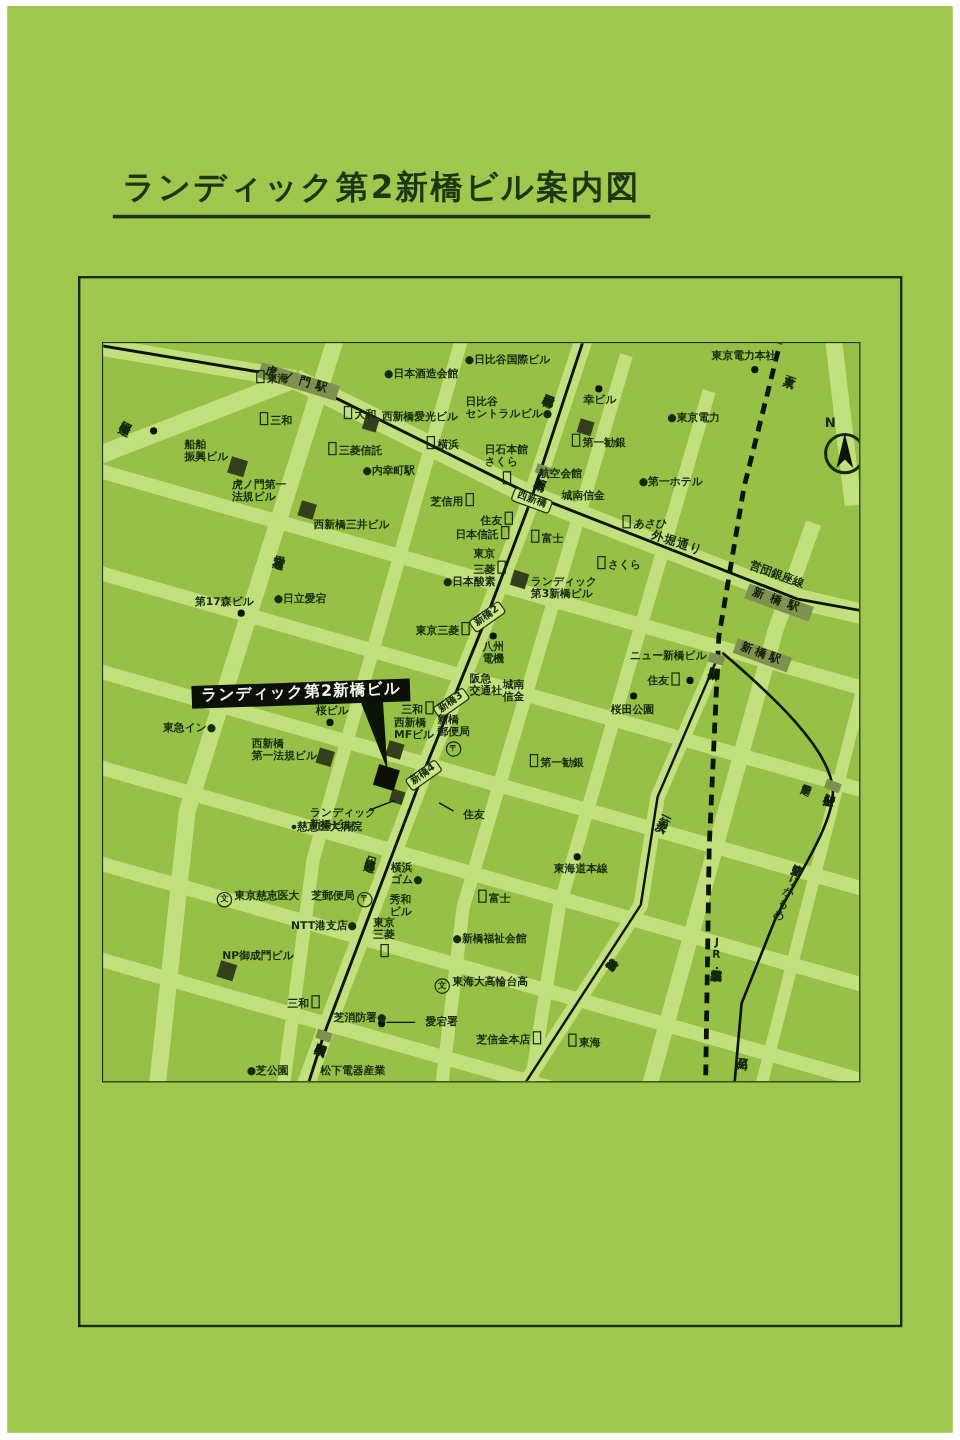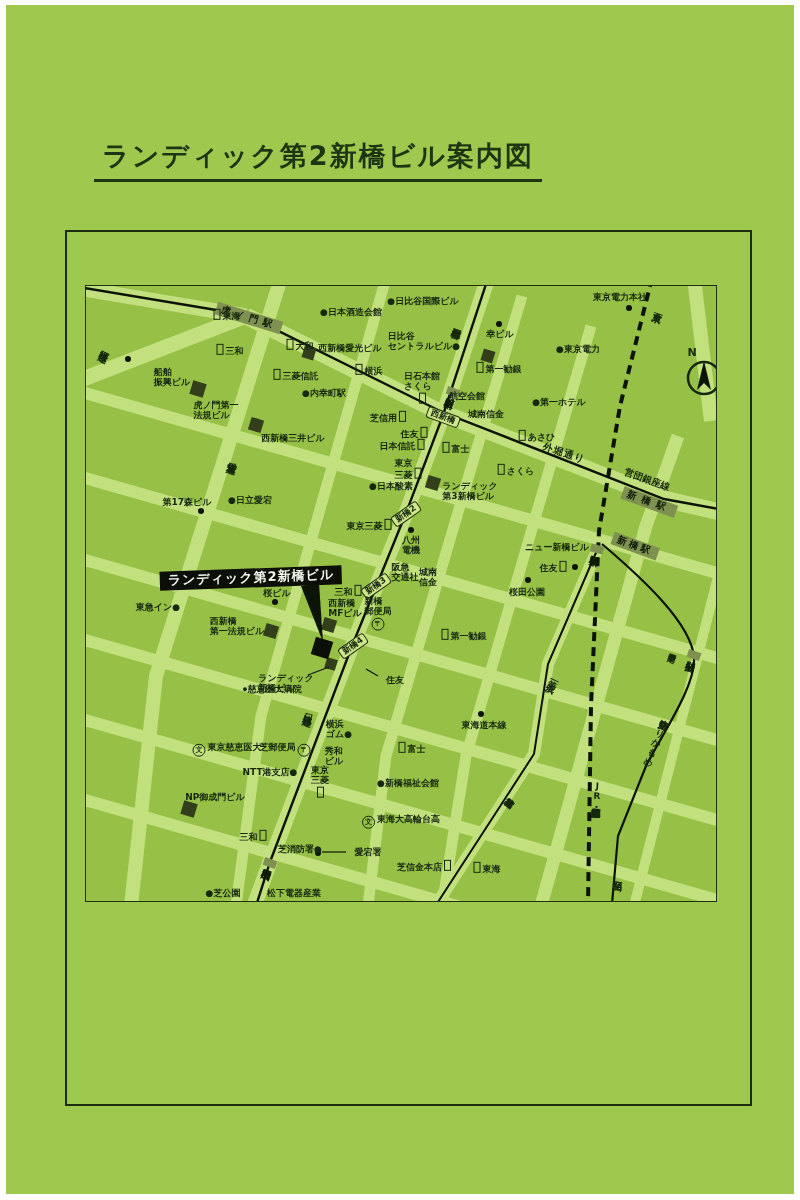--- a/index.html
+++ b/index.html
@@ -130,34 +130,34 @@
       <div class="lbl k-p left" style="left: 338px; top: 55px; --r: 0deg;"><span>日比谷
 セントラルビル●</span></div>
       <div class="lbl k-p" style="left: 282px; top: 84px; --r: 0deg;"><span class="ic ic-bank"></span><span>横浜</span></div>
       <div class="lbl k-p" style="left: 209px; top: 89px; --r: 0deg;"><span class="ic ic-bank"></span><span>三菱信託</span></div>
       <div class="lbl k-p left" style="left: 54px; top: 91px; margin-left: 32px; --r: 0deg;"><span>船舶
 振興ビル</span></div>
       <div class="lbl k-p" style="left: 238px; top: 107px; --r: 0deg;"><span>●内幸町駅</span></div>
       <div class="lbl k-p left" style="left: 130px; top: 124px; --r: 0deg;"><span>虎ノ門第一
 法規ビル</span></div>
       <div class="lbl k-p" style="left: 207px; top: 152px; --r: 0deg;"><span>西新橋三井ビル</span></div>
-      <div class="lbl k-p" style="left: 303px; top: 131px; font-family: Liberation Serif, serif; --r: 0deg;"><span>芝信用</span><span class="ic ic-bank"></span></div>
+      <div class="lbl k-p" style="left: 292px; top: 131px; font-family: Liberation Serif, serif; --r: 0deg;"><span>芝信用</span><span class="ic ic-bank"></span></div>
       <div class="lbl k-rn v" style="left: 374px; top: 36px; --r: 20deg;"><span>都営三田線</span></div>
       <div class="lbl k-st v" style="left: 367px; top: 106px; --r: 20deg;"><span>内幸町駅</span></div>
       <div class="lbl k-p" style="left: 414px; top: 48px; --r: 0deg;"><span>幸ビル</span></div>
       <div class="lbl k-p" style="left: 534px; top: 11px; --r: 0deg;"><span>東京電力本社</span></div>
       <div class="lbl k-dir v" style="left: 575px; top: 20px; --r: 20deg;"><span>至東京</span></div>
       <div class="lbl k-p" style="left: 492px; top: 63px; --r: 0deg;"><span>●東京電力</span></div>
       <div class="lbl k-p" style="left: 412px; top: 82px; --r: 0deg;"><span class="ic ic-bank"></span><span>第一勧銀</span></div>
       <div class="lbl k-p left" style="left: 336px; top: 101px; --r: 0deg;"><span>日石本館
 さくら</span><span class="ic ic-bank below"></span></div>
       <div class="lbl k-p" style="left: 381px; top: 110px; --r: 0deg;"><span>航空会館</span></div>
       <div class="lbl k-p" style="left: 400px; top: 128px; --r: 0deg;"><span>城南信金</span></div>
       <div class="lbl k-p" style="left: 473px; top: 116px; --r: 0deg;"><span>●第一ホテル</span></div>
-      <div class="lbl k-p" style="left: 450px; top: 150px; --r: 0deg;"><span class="ic ic-bank"></span><span>あさひ</span></div>
+      <div class="lbl k-p" style="left: 450px; top: 150px; font-style: italic; --r: 0deg;"><span class="ic ic-bank"></span><span>あさひ</span></div>
       <div class="lbl k-sn" style="left: 478px; top: 167px; --r: 18deg;"><span>外堀通り</span></div>
       <div class="lbl k-ix" style="left: 357px; top: 131px; --r: 20deg;"><span>西新橋</span></div>
       <div class="lbl k-p" style="left: 329px; top: 147px; --r: 0deg;"><span>住友</span><span class="ic ic-bank"></span></div>
       <div class="lbl k-p" style="left: 317px; top: 159px; --r: 0deg;"><span>日本信託</span><span class="ic ic-bank"></span></div>
       <div class="lbl k-p" style="left: 369px; top: 162px; --r: 0deg;"><span class="ic ic-bank"></span><span>富士</span></div>
       <div class="lbl k-p" style="left: 429px; top: 184px; --r: 0deg;"><span class="ic ic-bank"></span><span>さくら</span></div>
       <div class="lbl k-p left" style="left: 323px; top: 183px; --r: 0deg;"><span>東京
 三菱</span><span class="ic ic-bank"></span></div>
       <div class="lbl k-p" style="left: 305px; top: 200px; --r: 0deg;"><span>●日本酸素</span></div>
       <div class="lbl k-p left" style="left: 384px; top: 205px; --r: 0deg;"><span>ランディック
@@ -197,21 +197,21 @@
       <div class="lbl k-p left" style="left: 292px; top: 327px; --r: 0deg;"><span>新橋
 郵便局</span><span class="ic ic-post below">〒</span></div>
       <div class="lbl k-p left" style="left: 200px; top: 397px; --r: 0deg;"><span>ランディック
 新橋ビル</span></div>
       <div class="lbl k-p" style="left: 377px; top: 349px; --r: 0deg;"><span class="ic ic-bank"></span><span>第一勧銀</span></div>
       <div class="lbl k-p" style="left: 309px; top: 394px; --r: 0deg;"><span>住友</span></div>
       <div class="lbl k-sn v" style="left: 223px; top: 428px; --r: 15deg;"><span>日比谷通り</span></div>
       <div class="lbl k-p" style="left: 186px; top: 404px; font-family: Liberation Mono, monospace; --r: 0deg;"><span>●慈恵医大病院</span></div>
       <div class="lbl k-p" style="left: 398px; top: 439px; --r: 0deg;"><span>東海道本線</span></div>
       <div class="lbl k-p" style="left: 325px; top: 462px; --r: 0deg;"><span class="ic ic-bank"></span><span>富士</span></div>
-      <div class="lbl k-p" style="left: 140px; top: 463px; --r: 0deg;"><span class="ic ic-school">文</span><span>東京慈恵医大</span></div>
+      <div class="lbl k-p" style="left: 128px; top: 463px; --r: 0deg;"><span class="ic ic-school">文</span><span>東京慈恵医大</span></div>
       <div class="lbl k-p" style="left: 200px; top: 463px; --r: 0deg;"><span>芝郵便局</span><span class="ic ic-post">〒</span></div>
       <div class="lbl k-p" style="left: 184px; top: 486px; --r: 0deg;"><span>NTT港支店●</span></div>
       <div class="lbl k-p left" style="left: 253px; top: 443px; --r: 0deg;"><span>横浜
 ゴム●</span></div>
       <div class="lbl k-p left" style="left: 248px; top: 470px; --r: 0deg;"><span>秀和
 ビル</span></div>
       <div class="lbl k-p left" style="left: 234px; top: 495px; --r: 0deg;"><span>東京
 三菱</span><span class="ic ic-bank below"></span></div>
       <div class="lbl k-p" style="left: 129px; top: 511px; --r: 0deg;"><span>NP御成門ビル</span></div>
       <div class="lbl k-p" style="left: 322px; top: 497px; --r: 0deg;"><span>●新橋福祉会館</span></div>

